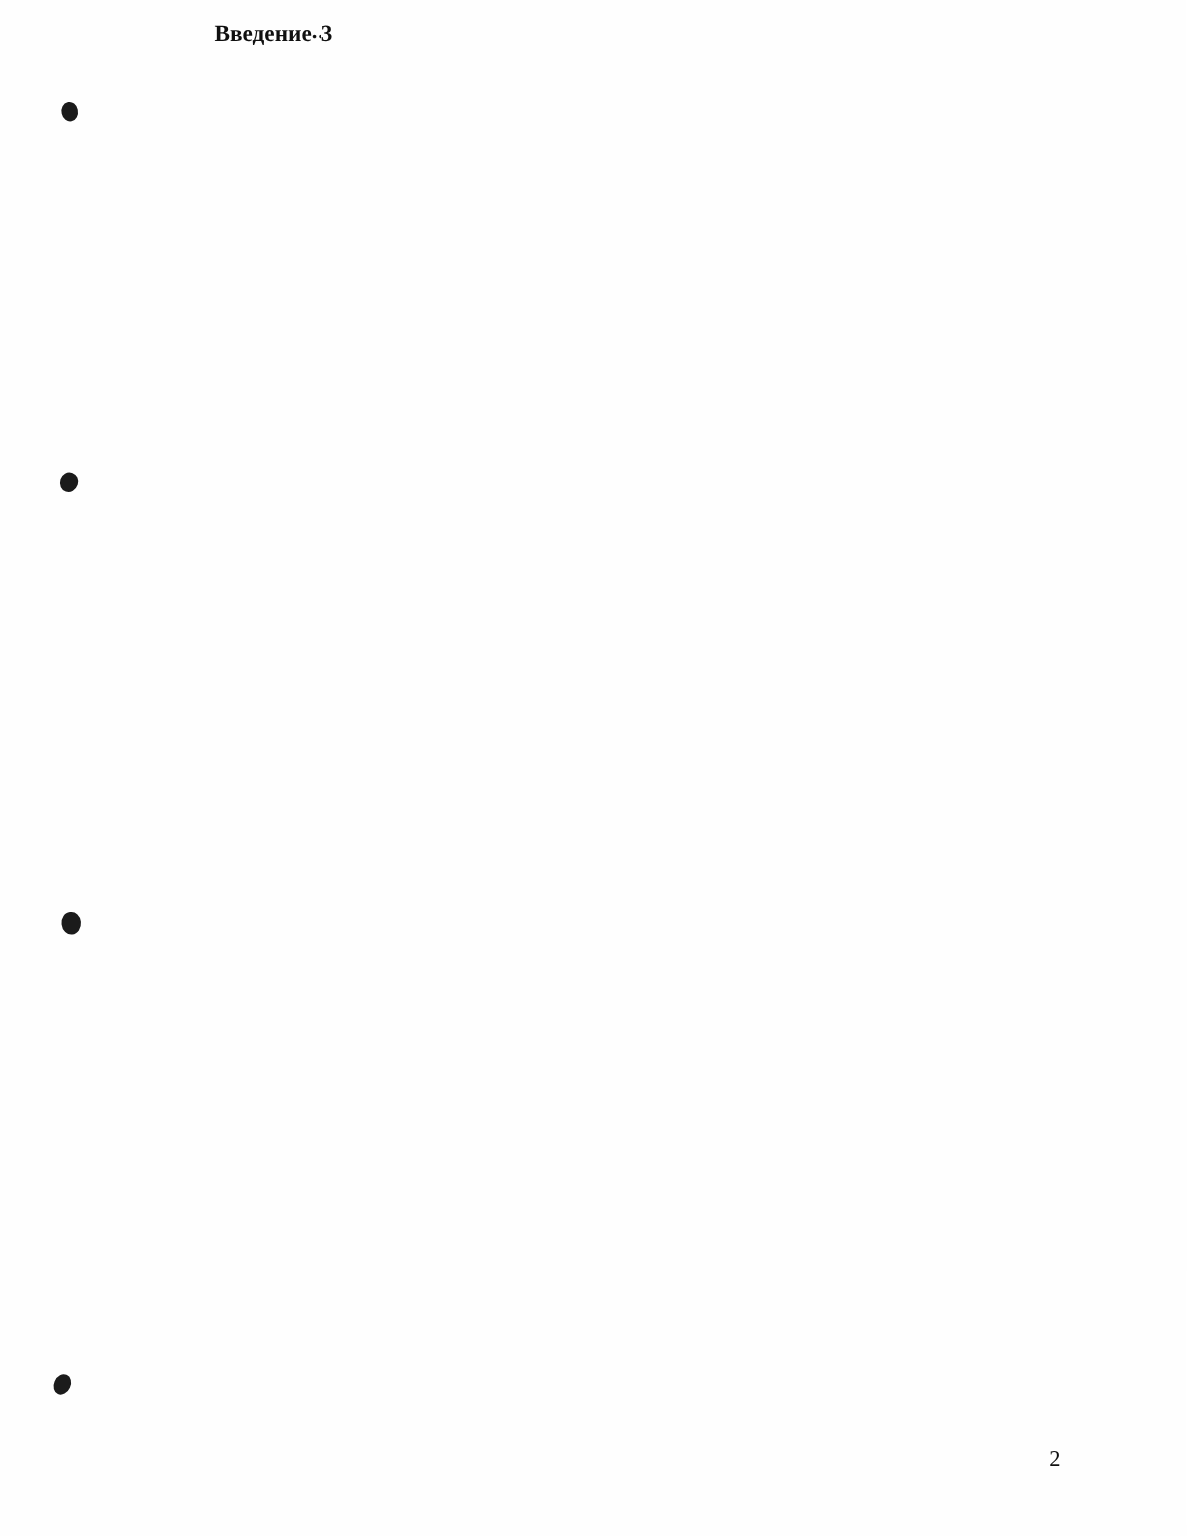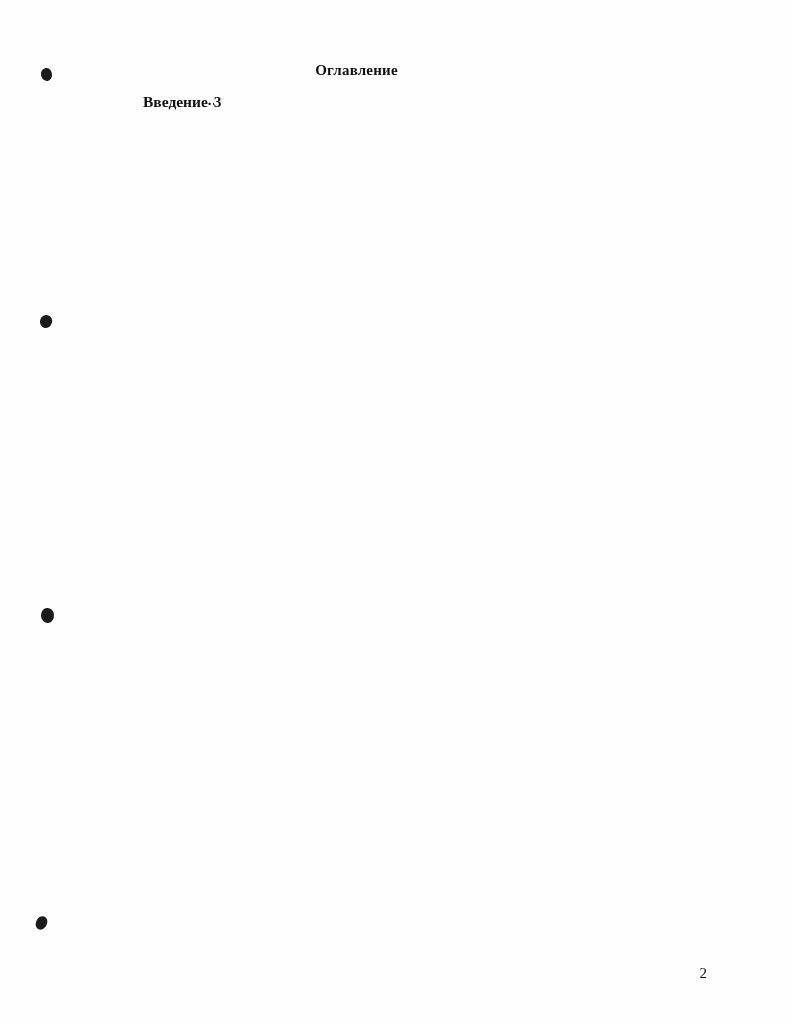--- a/index.html
+++ b/index.html
@@ -99,21 +99,20 @@
 
 <div class="page">
 
   <span class="punch p1"></span>
   <span class="punch p2"></span>
   <span class="punch p3"></span>
   <span class="punch p4"></span>
 
   <div class="content">
 
-    <div class="doc-title">Оглавление</div>
 
     <div class="spacer-sm"></div>
 
     <div class="toc">
 
       <div class="row lvl-head">
         <span class="label">Введение</span>
         <span class="leader"></span>
         <span class="page">3</span>
       </div>

